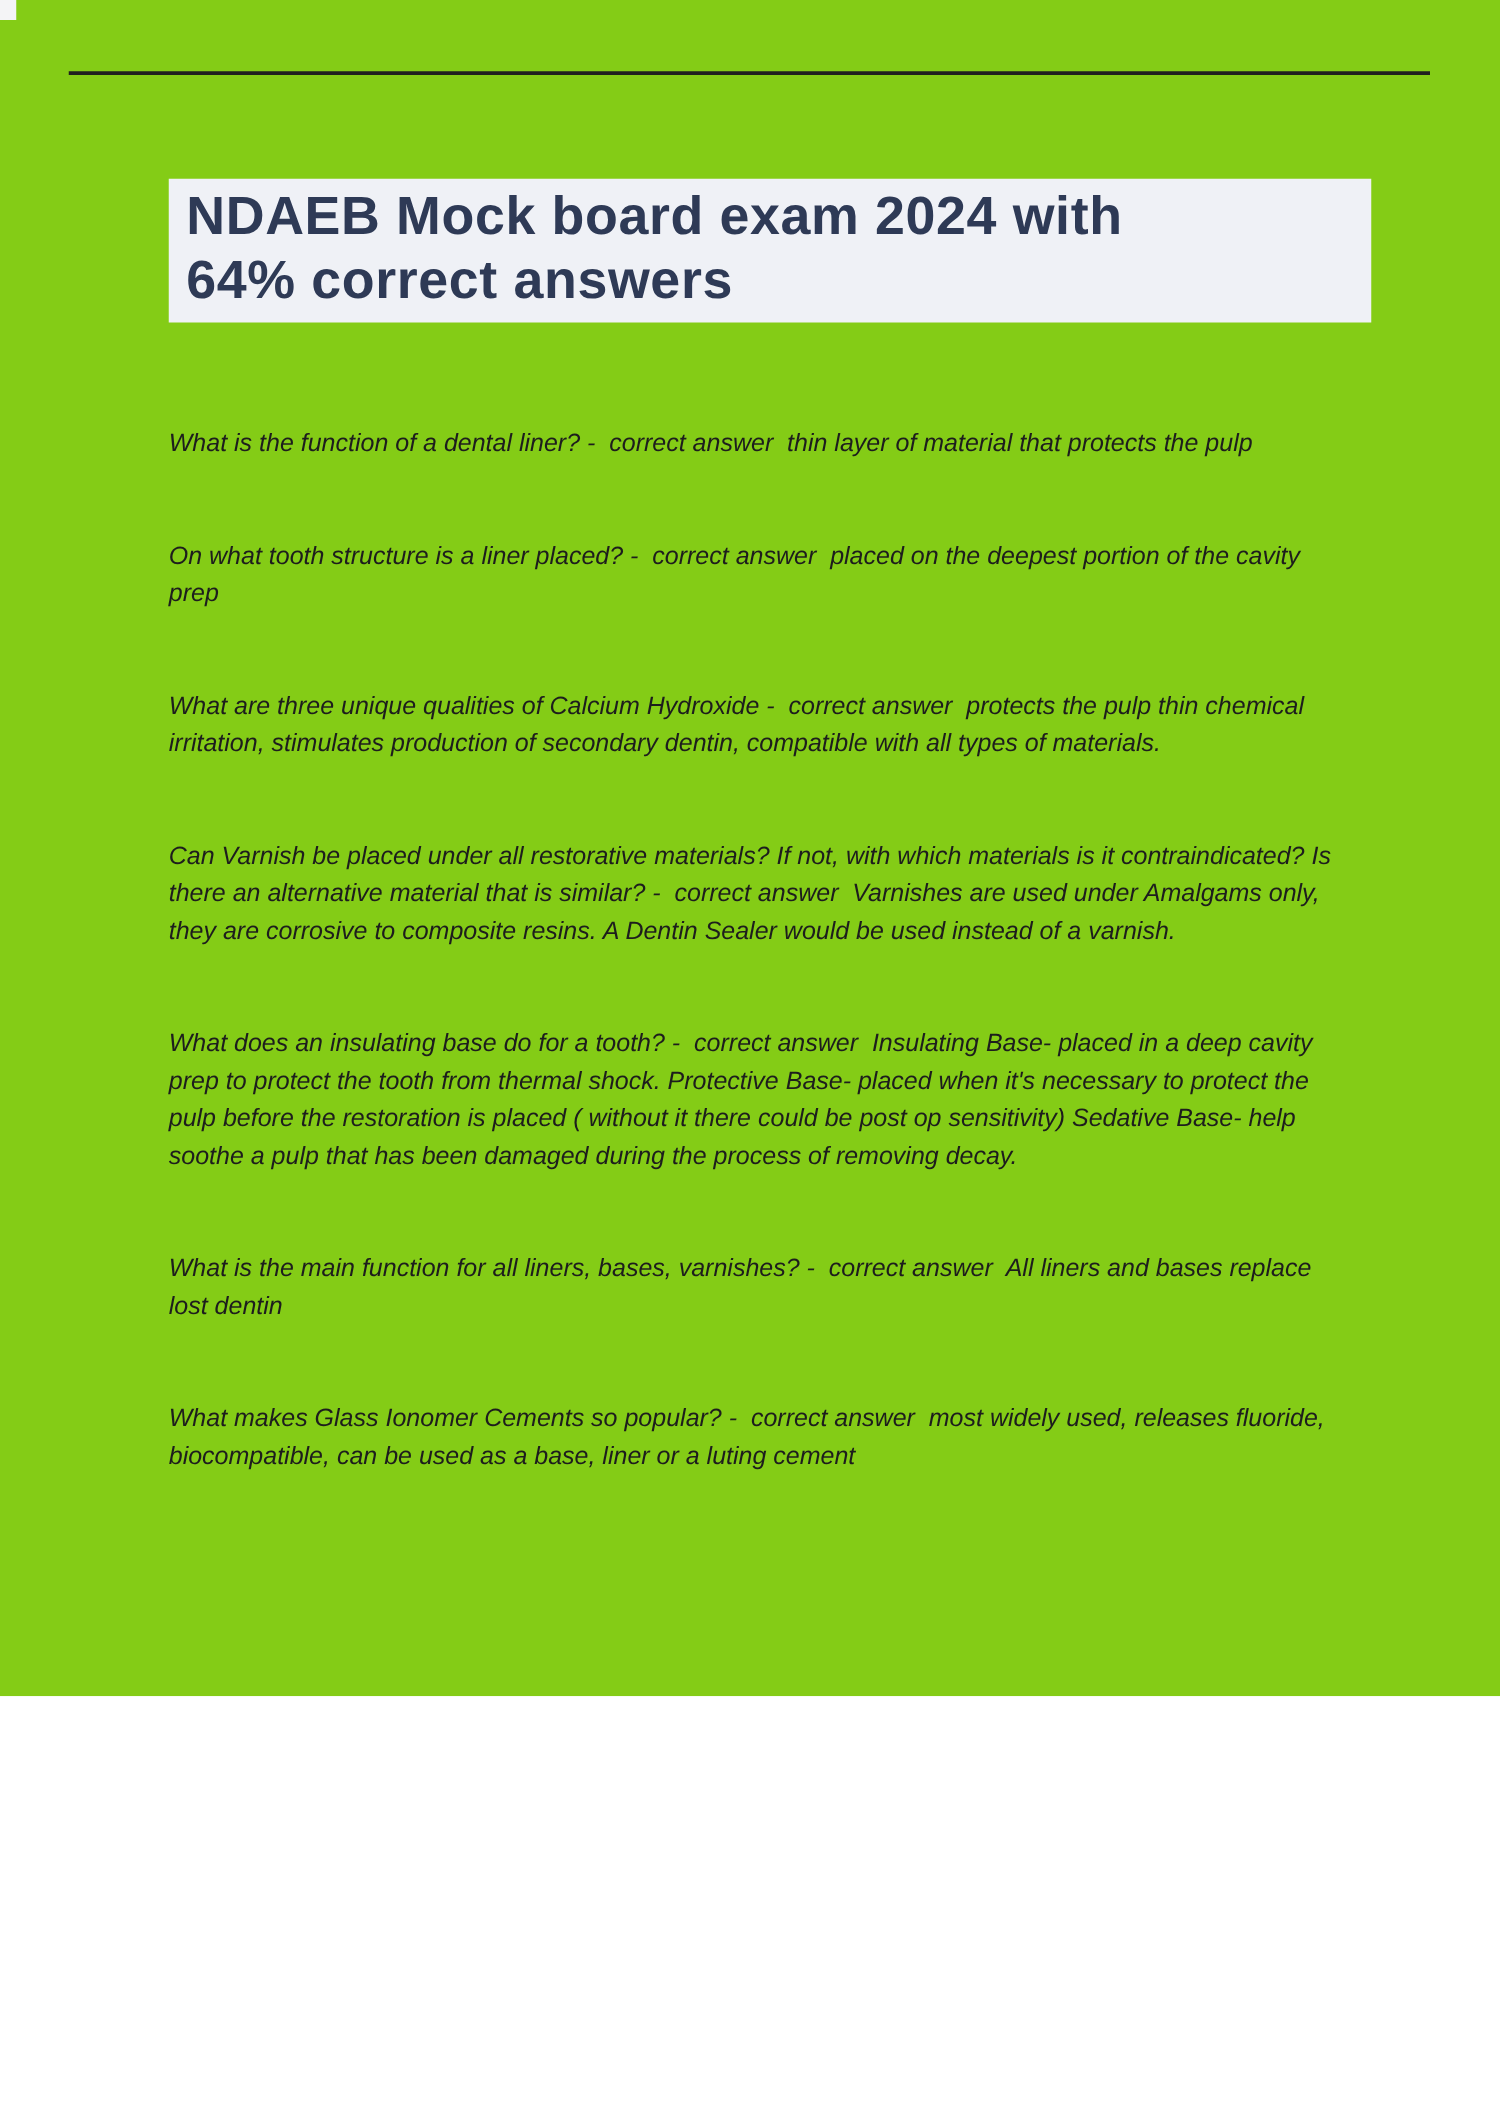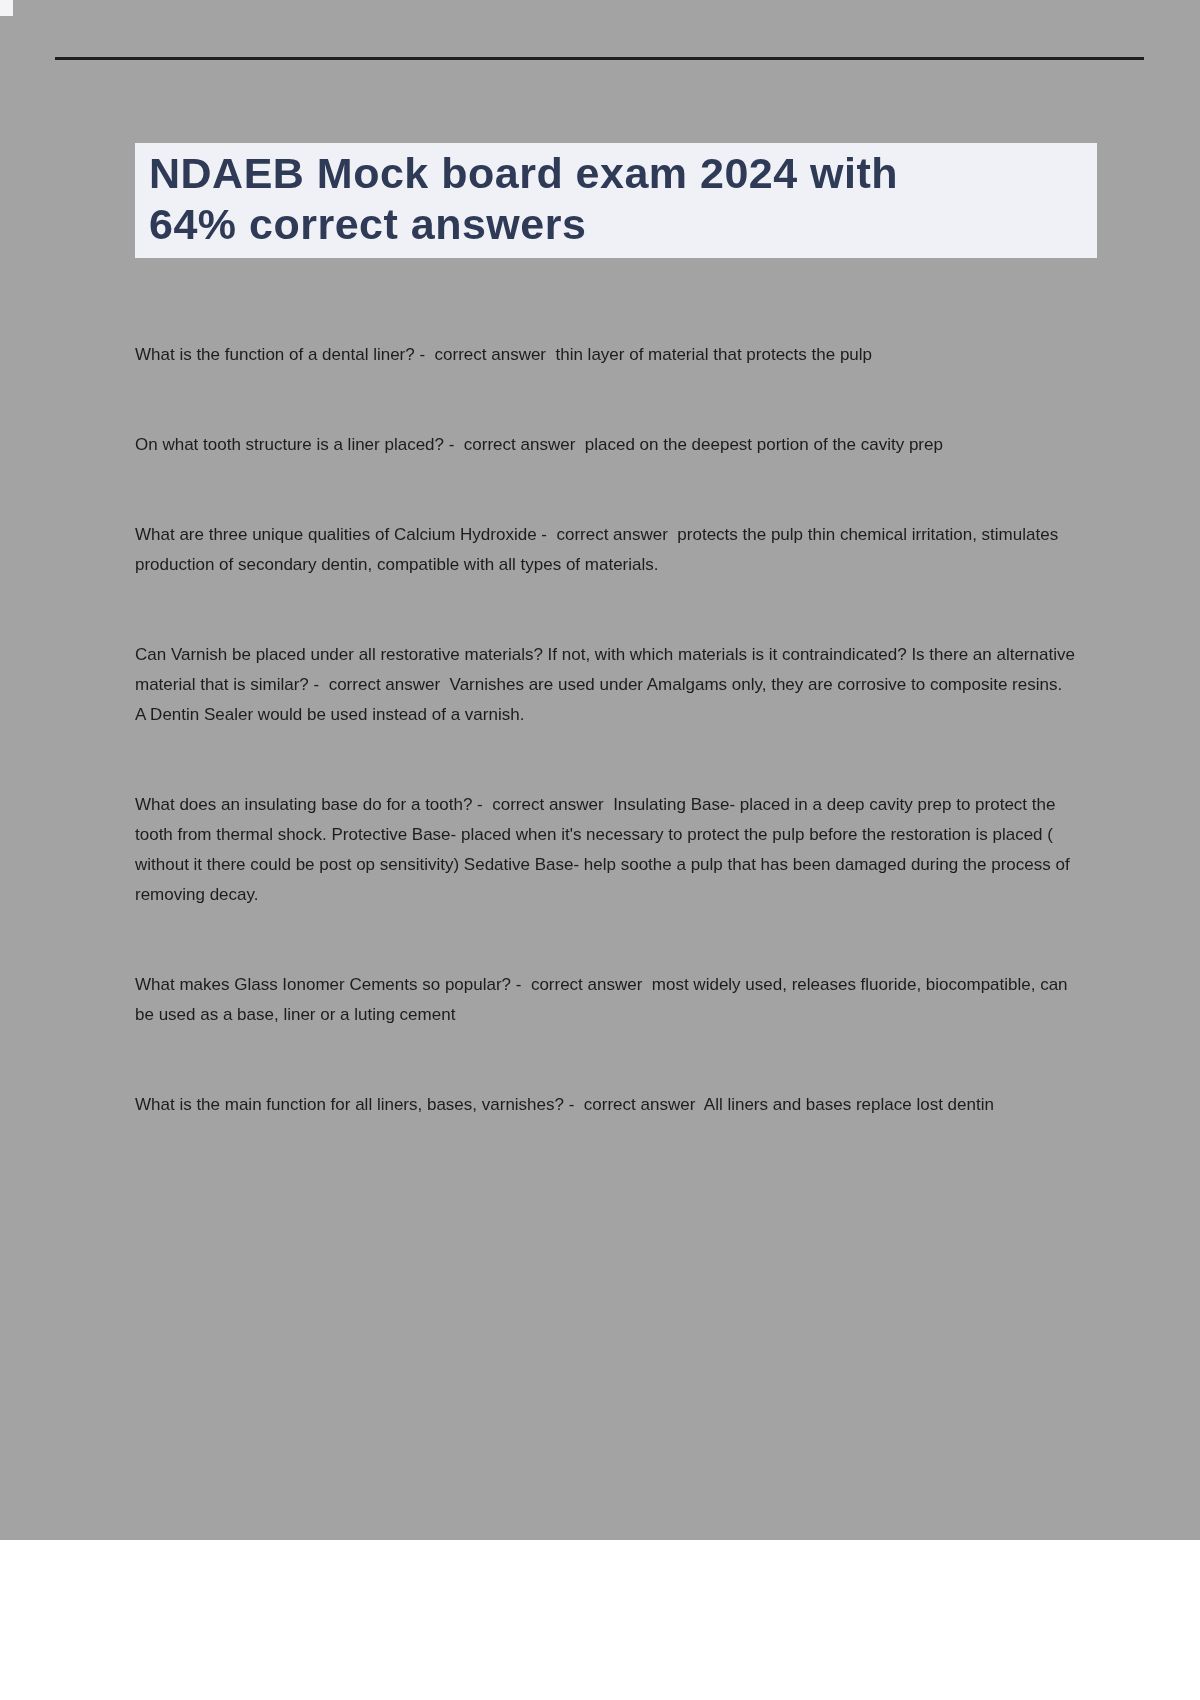--- a/index.html
+++ b/index.html
@@ -3,22 +3,22 @@
 <meta charset="utf-8">
 <style>
   html, body {
     margin: 0;
     padding: 0;
     background: #ffffff;
   }
   .page {
     position: relative;
     width: 1200px;
-    height: 1540px;
-    background: #a3a3a3;
+    height: 1357px;
+    background: #84cc16;
     overflow: hidden;
     font-family: "Liberation Sans", sans-serif;
   }
   .rule {
     position: absolute;
     left: 55px;
     width: 1089px;
     height: 3px;
     background: #1f1f1f;
   }
@@ -51,24 +51,25 @@
     color: #2e3a56;
   }
   .content {
     position: absolute;
     left: 135px;
     top: 340px;
     width: 940px;
   }
   .qa {
     margin: 0 0 60px 0;
-    font-size: 17px;
+    font-size: 20px;
     line-height: 30px;
     color: #1d1d1d;
     white-space: pre-wrap;
+    font-style: italic;
   }
 </style>
 </head>
 <body>
 
 <div class="page">
 
   <div class="corner-artifact"></div>
 
   <div class="rule rule-top"></div>
@@ -77,19 +78,19 @@
     <span class="title-line">NDAEB Mock board exam 2024 with</span>
     <span class="title-line">64% correct answers</span>
   </h1>
 
   <div class="content">
     <p class="qa">What is the function of a dental liner? -  correct answer  thin layer of material that protects the pulp</p>
     <p class="qa">On what tooth structure is a liner placed? -  correct answer  placed on the deepest portion of the cavity prep</p>
     <p class="qa">What are three unique qualities of Calcium Hydroxide -  correct answer  protects the pulp thin chemical irritation, stimulates production of secondary dentin, compatible with all types of materials.</p>
     <p class="qa">Can Varnish be placed under all restorative materials? If not, with which materials is it contraindicated? Is there an alternative material that is similar? -  correct answer  Varnishes are used under Amalgams only, they are corrosive to composite resins. A Dentin Sealer would be used instead of a varnish.</p>
     <p class="qa">What does an insulating base do for a tooth? -  correct answer  Insulating Base- placed in a deep cavity prep to protect the tooth from thermal shock. Protective Base- placed when it's necessary to protect the pulp before the restoration is placed ( without it there could be post op sensitivity) Sedative Base- help soothe a pulp that has been damaged during the process of removing decay.</p>
+    <p class="qa">What is the main function for all liners, bases, varnishes? -  correct answer  All liners and bases replace lost dentin</p>
     <p class="qa">What makes Glass Ionomer Cements so popular? -  correct answer  most widely used, releases fluoride, biocompatible, can be used as a base, liner or a luting cement</p>
-    <p class="qa">What is the main function for all liners, bases, varnishes? -  correct answer  All liners and bases replace lost dentin</p>
   </div>
 
   <div class="rule rule-bottom"></div>
 
 </div>
 
 </body></html>

